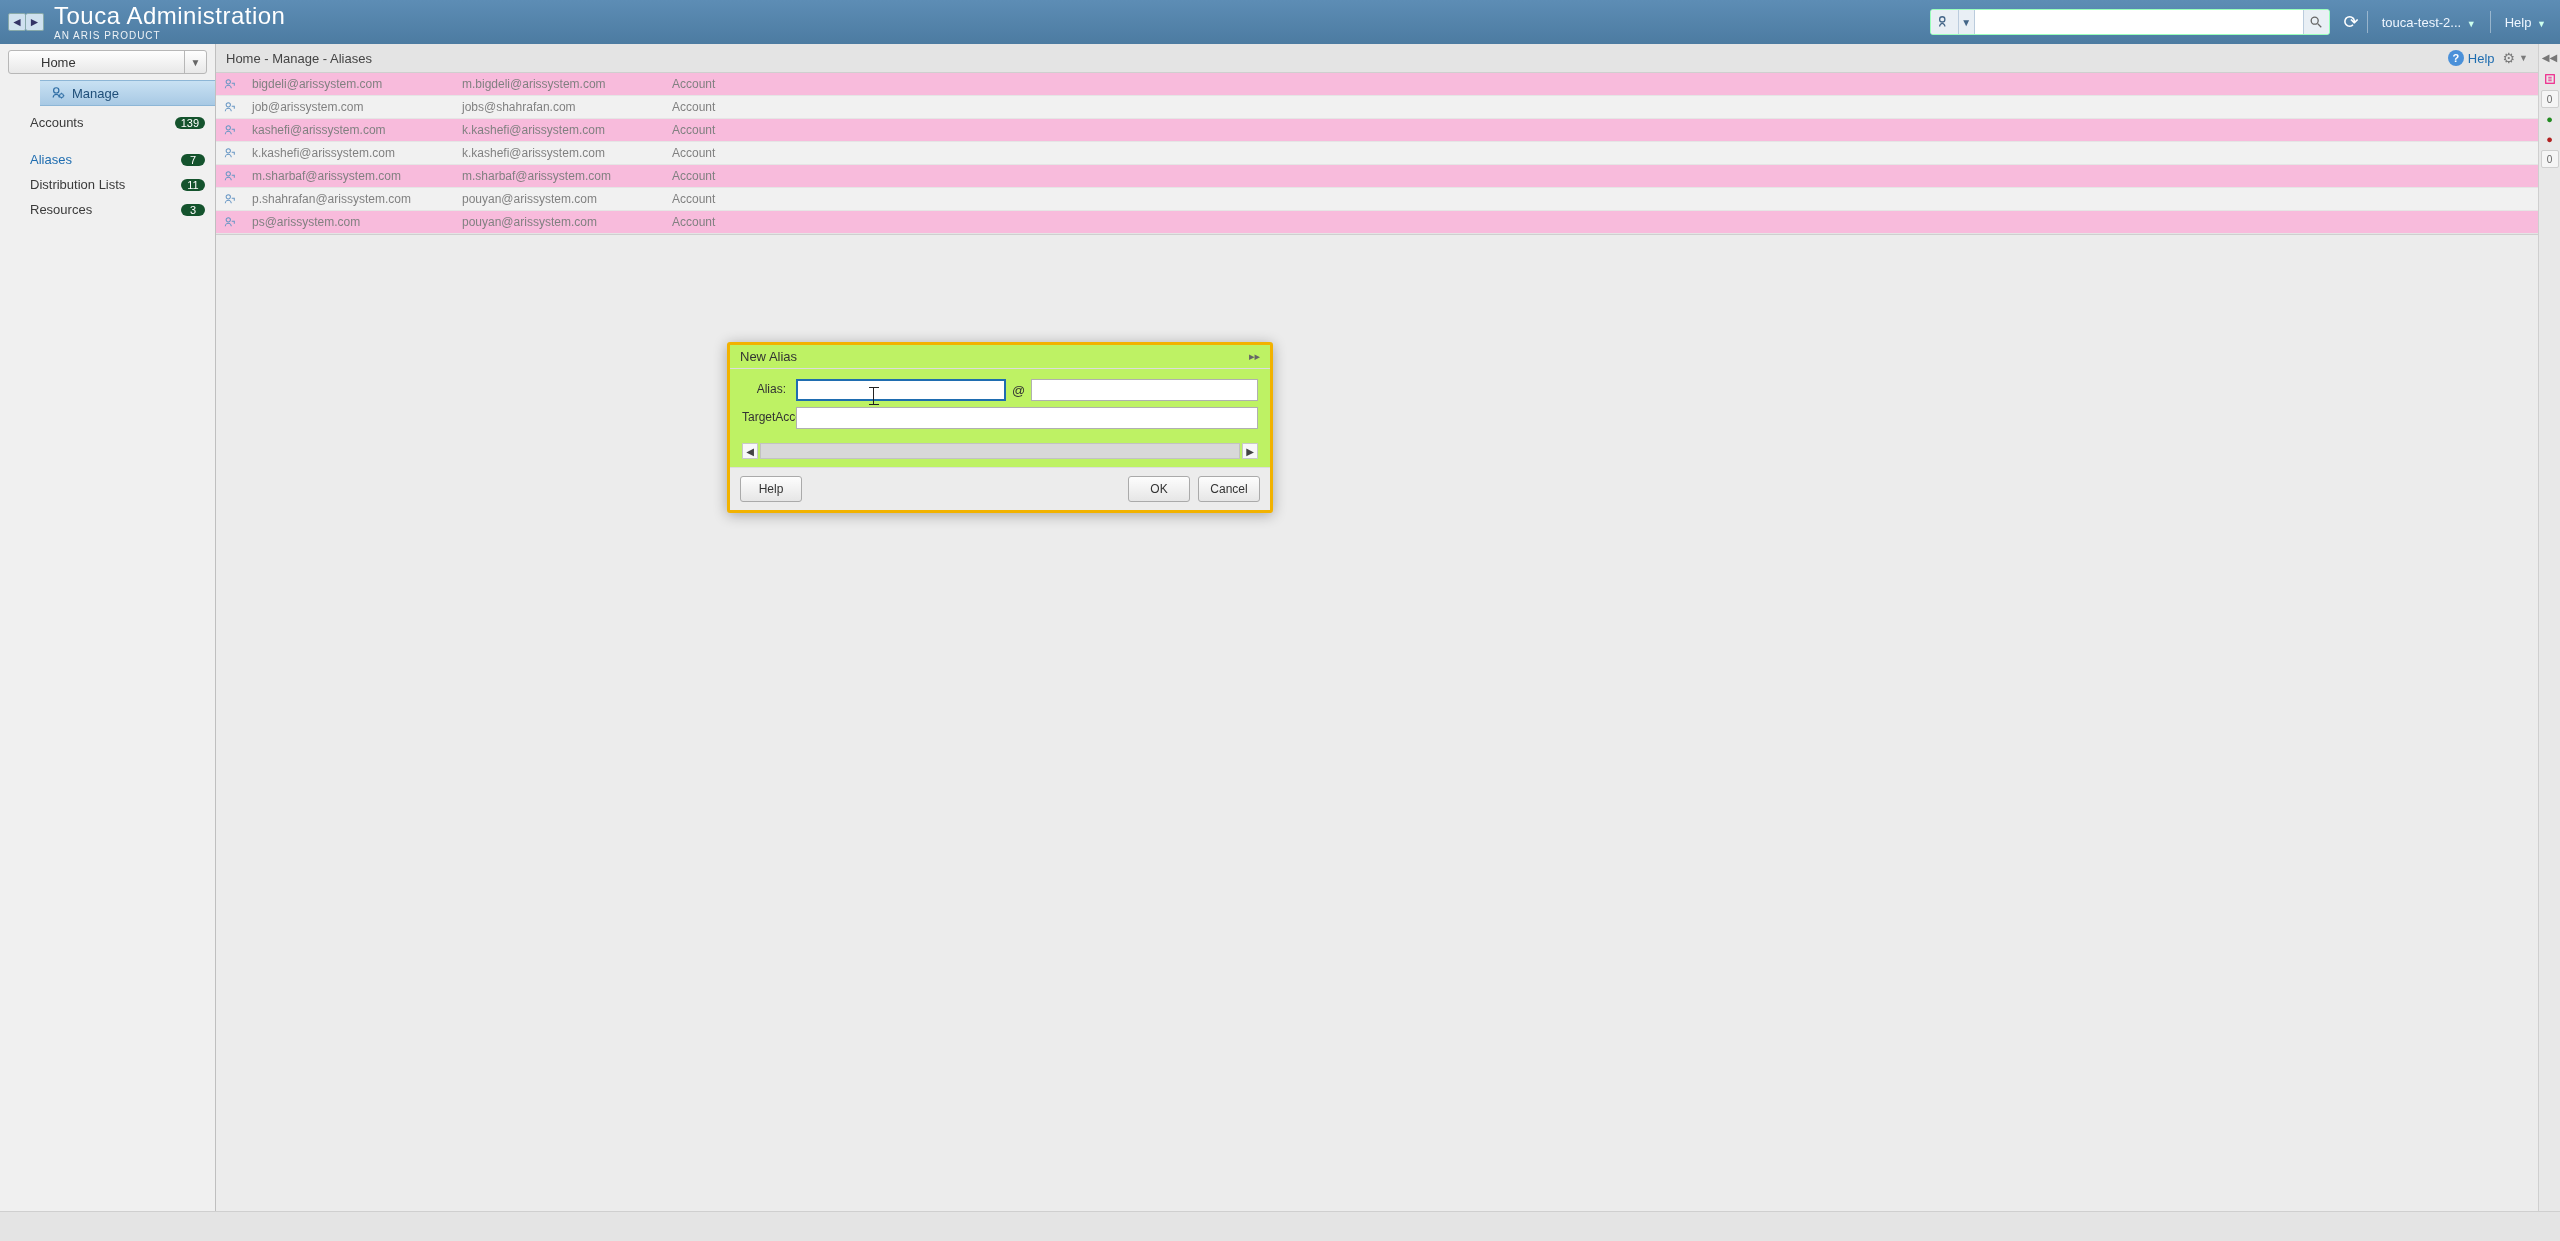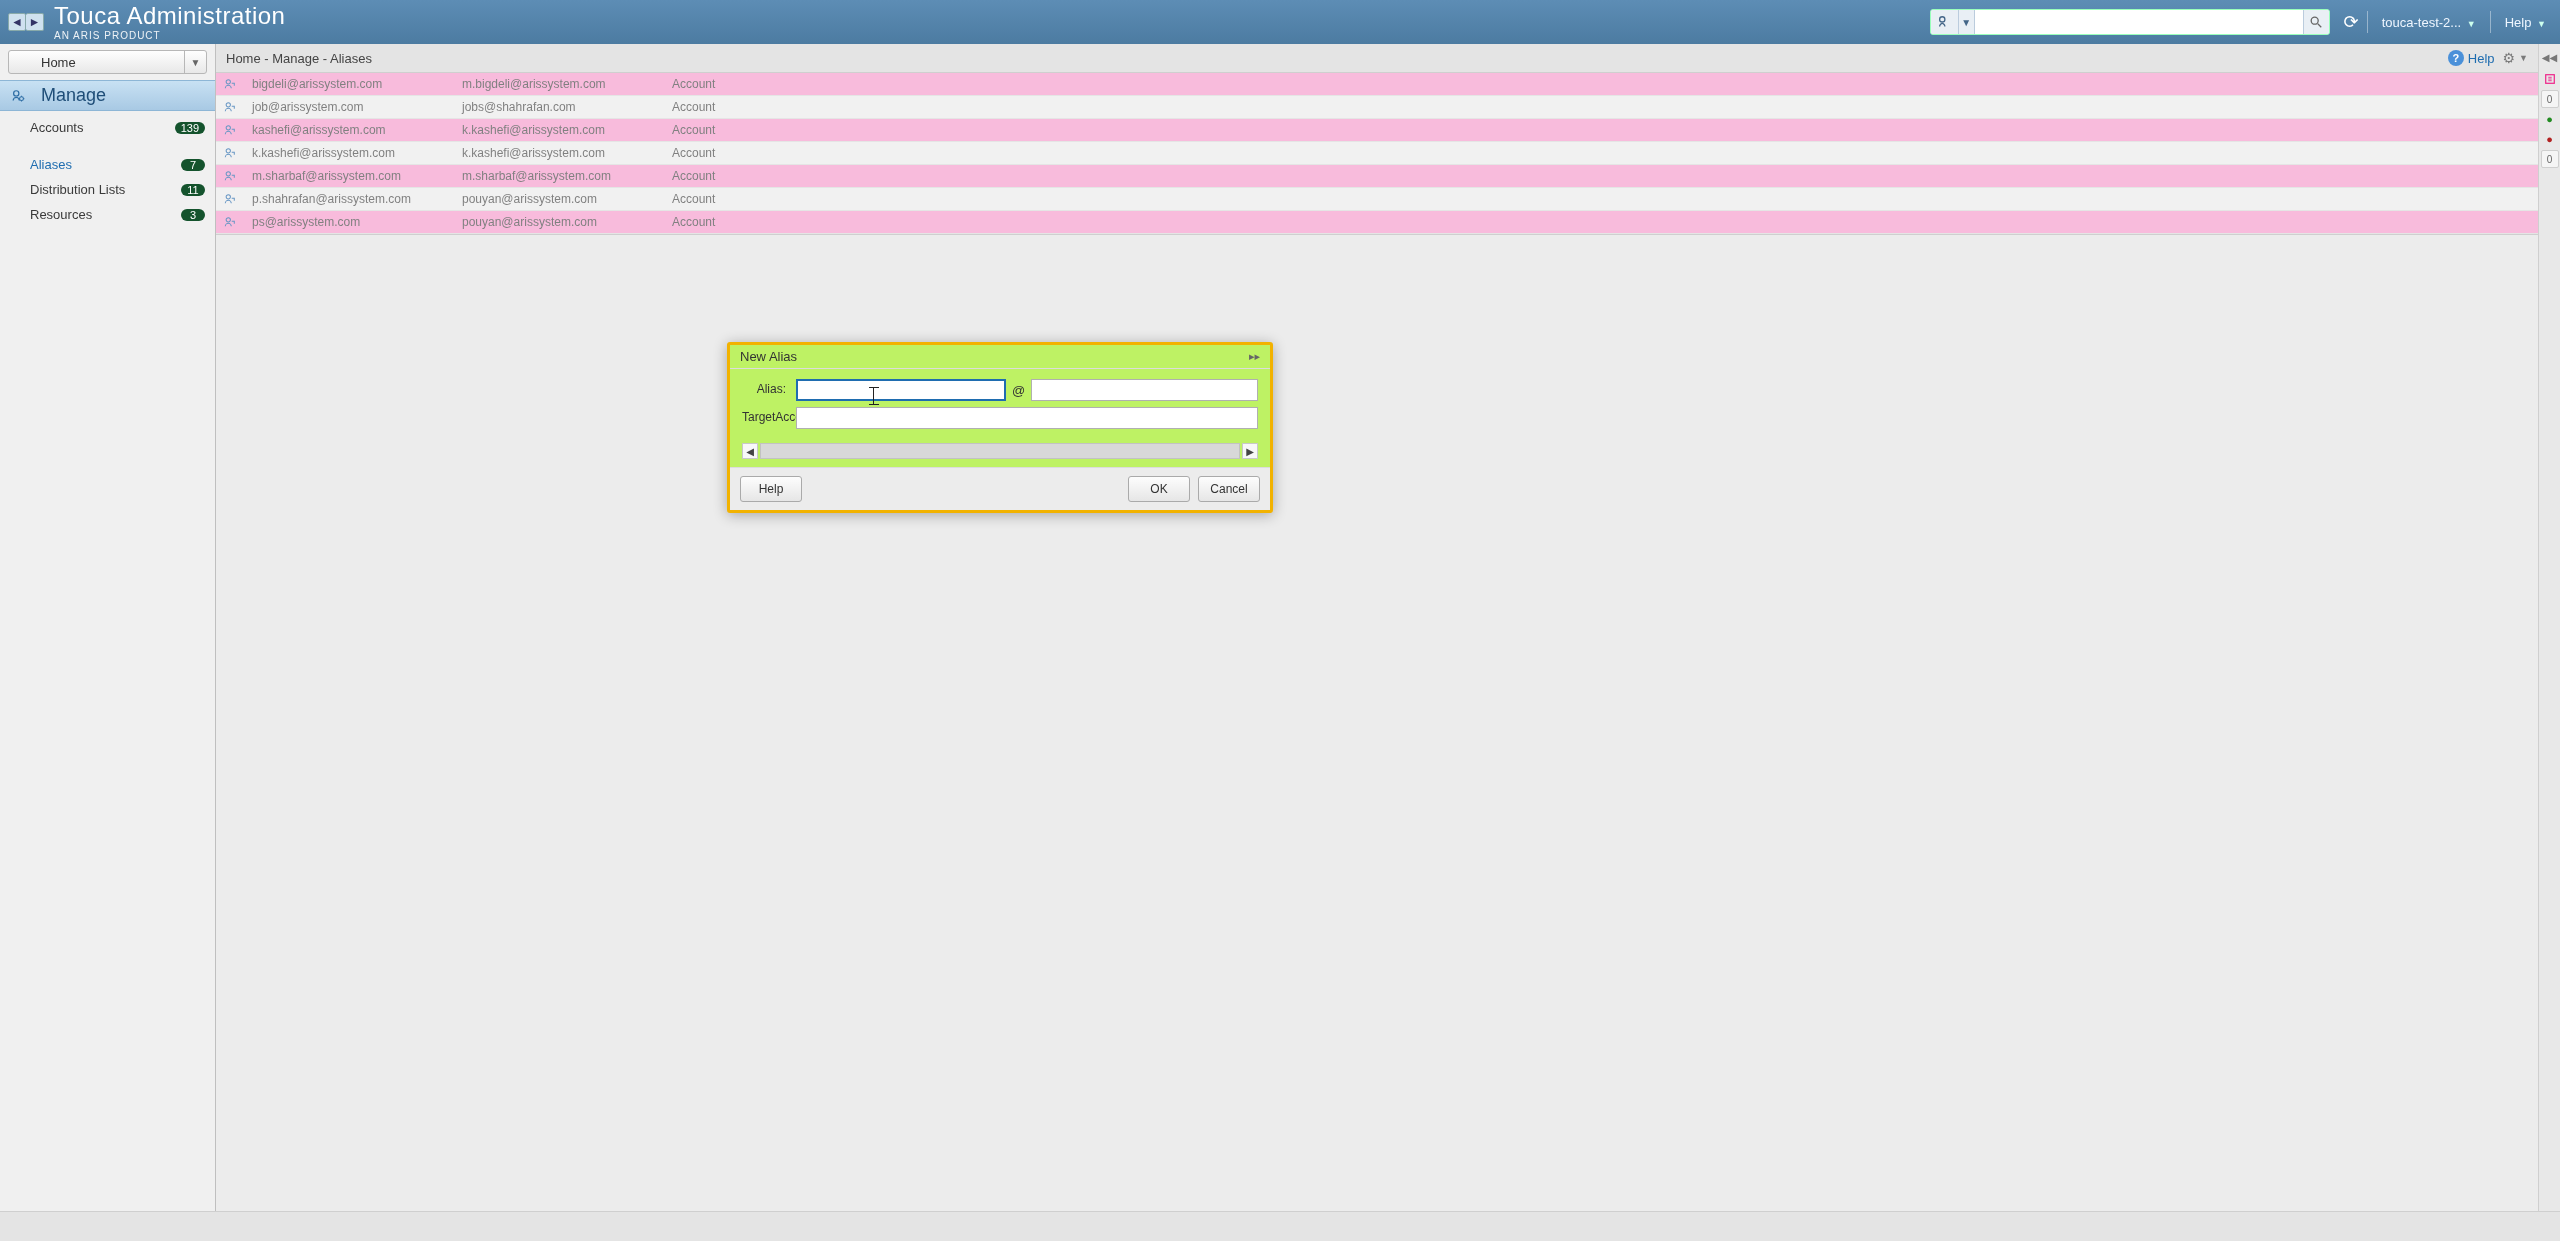--- a/index.html
+++ b/index.html
@@ -31,21 +31,21 @@
   .top-chevron { font-size:9px; color:#cfe; margin-left:2px; }
   .top-sep { width:1px; height:22px; background:rgba(255,255,255,.4); }
 
   
   .body-row { display:flex; height:calc(100% - 44px - 30px); }
 
   .sidebar { width:216px; background:#f0f0f0; border-right:1px solid #bfbfbf; display:flex; flex-direction:column; }
   .home-dd { margin:6px 8px; height:24px; background:linear-gradient(#fefefe,#e8e8e8); border:1px solid #b7b7b7; border-radius:3px; display:flex; align-items:center; font-size:13px; color:#333; }
   .home-dd .label { flex:1; padding:0 8px;margin-left:24px; }
   .home-dd .dd-btn { width:22px; height:100%; border-left:1px solid #b7b7b7; display:flex; align-items:center; justify-content:center; font-size:10px; color:#666; }
-  .side-section-hdr { background:linear-gradient(#c8e1f3,#a8c9e4); border-top:1px solid #8db6d6; border-bottom:1px solid #8db6d6; padding:4px 10px; display:flex; align-items:center; gap:15px; font-size:18px; color:#1f4e78; font-weight:500; }
+  .side-section-hdr { background:linear-gradient(#c8e1f3,#a8c9e4); border-top:1px solid #8db6d6; border-bottom:1px solid #8db6d6; padding:4px 10px; display:flex; align-items:center; gap:6px; font-size:13px; color:#1f4e78; font-weight:500;margin-left:40px; }
   .side-section-hdr .icon { width:16px; height:16px; display:flex; align-items:center; justify-content:center; color:#2e6da4; }
   .side-list { padding:4px 0; }
   .side-item { display:flex; align-items:center; justify-content:space-between; padding:5px 10px 5px 30px; font-size:13px; color:#3a3a3a; }
   .side-item.selected { color:#1f6db0; font-weight:500;margin-top:12px; }
   .side-badge { background:#14532d; color:#fff; font-size:11px; padding:0 6px; border-radius:8px; min-width:24px; text-align:center; }
 
   .main { flex:1; background:#ececec; display:flex; position:relative; }
   .content-col { flex:1; display:flex; flex-direction:column; }
   .main-toprow { display:flex; justify-content:space-between; align-items:center; padding:6px 10px; border-bottom:1px solid #cfcfcf; background:#e4e4e4; }
   .breadcrumb { font-size:13px; color:#444; }

